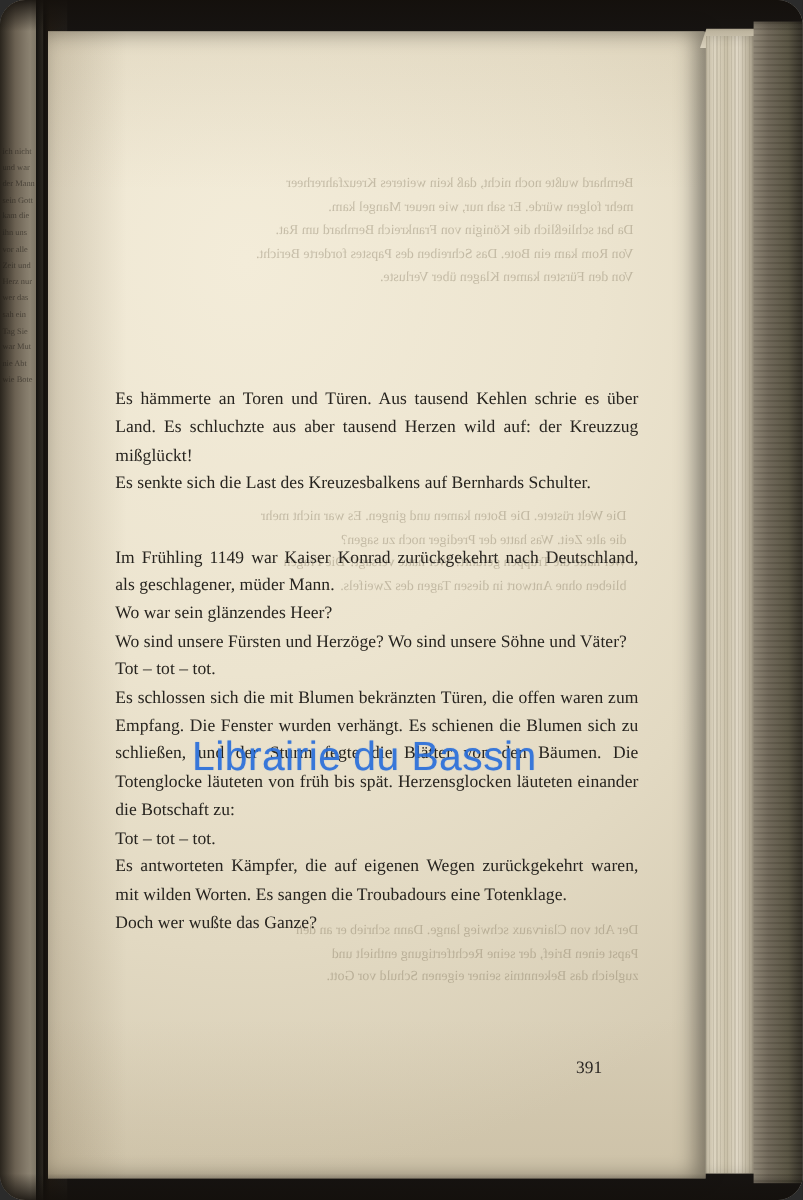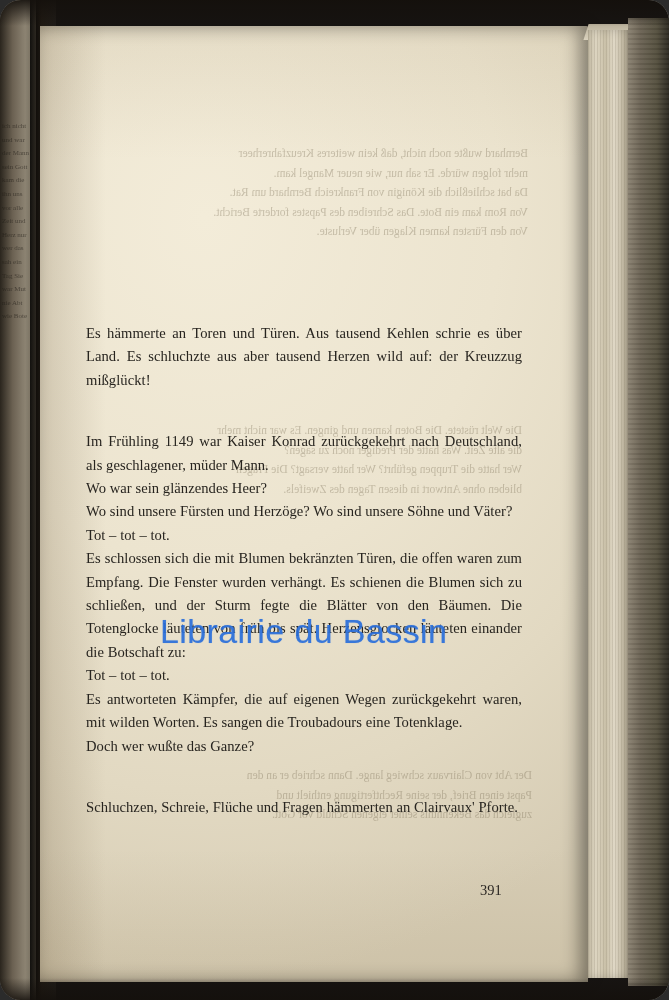--- a/index.html
+++ b/index.html
@@ -118,21 +118,21 @@
     top: 250px;
     font-style: italic;
     font-size: 16.5px;
     letter-spacing: 0.6px;
     color: #2b2723;
     white-space: nowrap;
   }
 
   .body-text {
     position: absolute;
-    left: 46px;
+    left: 56px;
     top: 296px;
     width: 436px;
     font-size: 14.6px;
     line-height: 23.4px;
     text-align: justify;
     color: #27241f;
     letter-spacing: 0.05px;
   }
   .body-text p {
     margin: 0;
@@ -290,29 +290,29 @@
 die alte Zeit. Was hatte der Prediger noch zu sagen?
 Wer hatte die Truppen geführt? Wer hatte versagt? Die Fragen
 blieben ohne Antwort in diesen Tagen des Zweifels.</div>
     <div class="showthrough block3">Der Abt von Clairvaux schwieg lange. Dann schrieb er an den
 Papst einen Brief, der seine Rechtfertigung enthielt und
 zugleich das Bekenntnis seiner eigenen Schuld vor Gott.</div>
 
 
     <div class="body-text">
       <p>Es hämmerte an Toren und Türen. Aus tausend Kehlen schrie es über Land. Es schluchzte aus aber tausend Herzen wild auf: der Kreuzzug mißglückt!</p>
+      <p class="nojust">Es senkte sich die Last des Kreuzesbalkens auf Bernhards Schulter.</p>
       <p class="gap">Im Frühling 1149 war Kaiser Konrad zurückgekehrt nach Deutschland, als geschlagener, müder Mann.</p>
       <p class="nojust">Wo war sein glänzendes Heer?</p>
       <p>Wo sind unsere Fürsten und Herzöge? Wo sind unsere Söhne und Väter?</p>
       <p class="nojust">Tot – tot – tot.</p>
       <p>Es schlossen sich die mit Blumen bekränzten Türen, die offen waren zum Empfang. Die Fenster wurden verhängt. Es schienen die Blumen sich zu schließen, und der Sturm fegte die Blätter von den Bäumen. Die Totenglocke läuteten von früh bis spät. Herzensglocken läuteten einander die Botschaft zu:</p>
       <p class="nojust">Tot – tot – tot.</p>
       <p>Es antworteten Kämpfer, die auf eigenen Wegen zurückgekehrt waren, mit wilden Worten. Es sangen die Troubadours eine Totenklage.</p>
       <p class="nojust">Doch wer wußte das Ganze?</p>
-      <p class="gap">Schluchzen, Schreie, Flüche und Fragen hämmerten an Clairvaux' Pforte.</p>
     </div>
 
     <div class="page-number">391</div>
   </div>
 
   <div class="watermark">Librairie du Bassin</div>
 
   <div class="edge-top"></div>
   <div class="fore-edge"></div>
   <div class="cover-right"></div>

